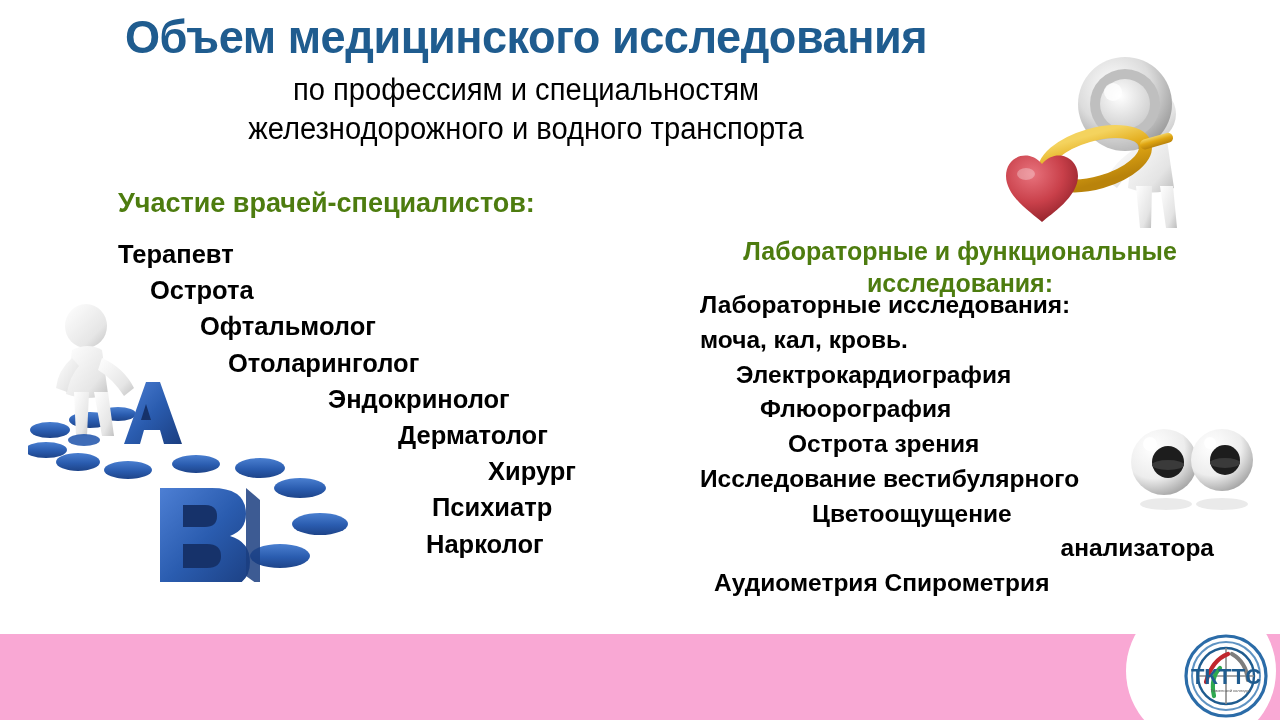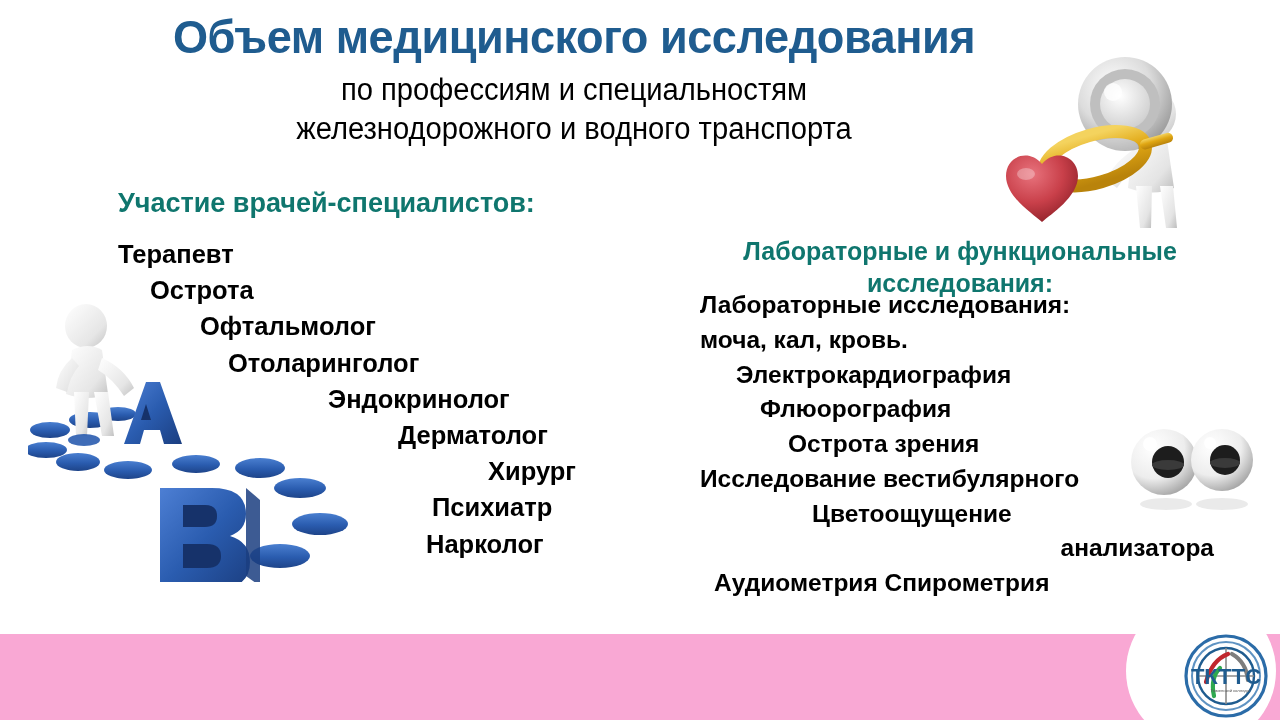--- a/index.html
+++ b/index.html
@@ -22,21 +22,20 @@
     overflow: hidden;
   }
 
   
   .title-block {
     position: absolute;
     left: 0;
     top: 12px;
     width: 1052px;
     text-align: center;
-    padding-left: 48px;
   }
   .title-main {
     font-size: 47px;
     font-weight: bold;
     color: #1F5C8F;
     letter-spacing: -0.5px;
     line-height: 1.06;
     transform: scaleX(0.96);
     white-space: nowrap;
   }
@@ -48,21 +47,21 @@
     line-height: 1.28;
     transform: scaleX(0.94);
     white-space: nowrap;
   }
   .title-sub.line1 { margin-top: 8px; }
 
   
   .heading-red {
     position: absolute;
     font-weight: bold;
-    color: #0f766e;
+    color: #4d7c0f;
   }
   #heading-left {
     left: 118px;
     top: 188px;
     font-size: 27px;
     white-space: nowrap;
   }
   #heading-right {
     left: 700px;
     top: 236px;

